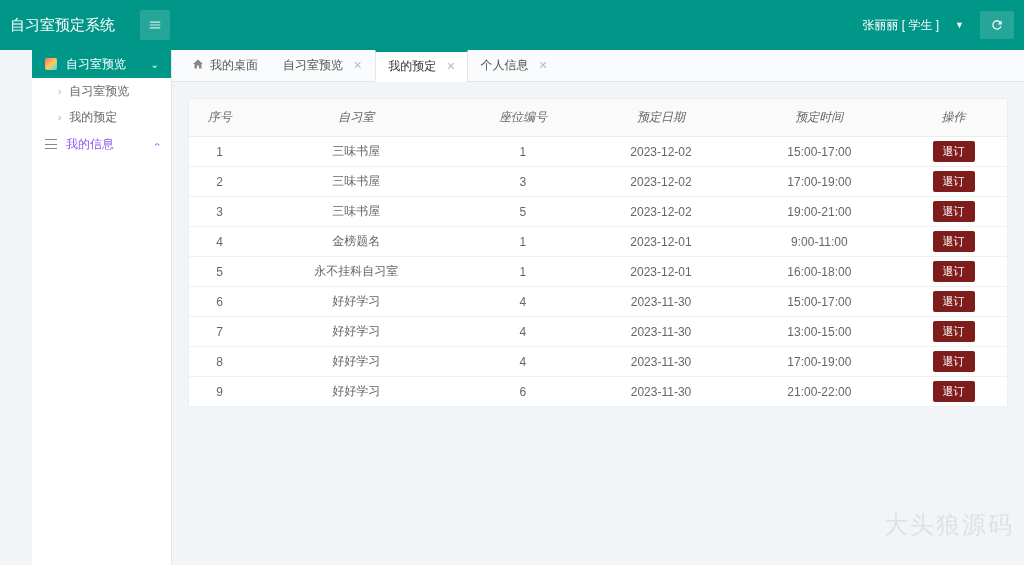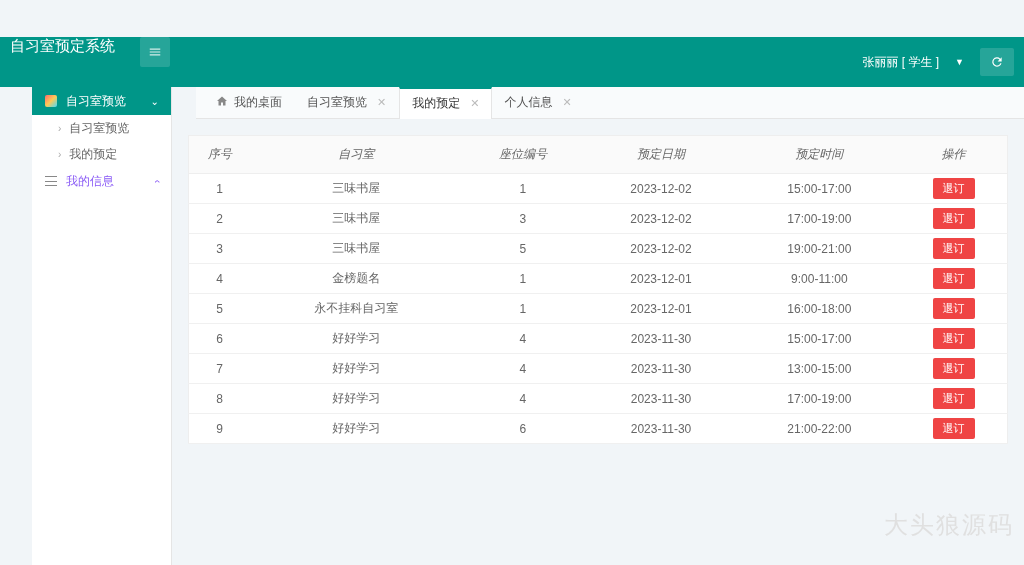--- a/index.html
+++ b/index.html
@@ -1,43 +1,43 @@
 <!DOCTYPE html>
 <html><head>
   <meta charset="utf-8">
   <style>
     * { margin: 0; padding: 0; box-sizing: border-box; font-family: "Microsoft YaHei", Arial, sans-serif; }
     body { background: #f1f5f8; font-size: 12px; color: #333; }
-    .header { height: 50px; background: #009688; display: flex; padding: 0 10px; color: #fff; margin-top: 37px; }
+    .header { height: 50px; background: #009688; display: flex; align-items: center; padding: 0 10px; color: #fff; }
     .logo-area { width: 128px; font-size: 15px; font-weight: 500; }
     .menu-toggle { width: 30px; height: 30px; background: rgba(255,255,255,0.15); border-radius: 2px; display: flex; align-items: center; justify-content: center; cursor: pointer; margin-left: 2px; }
     .menu-toggle svg { width: 14px; height: 14px; fill: #d4ede9; }
     .header-right { margin-left: auto; display: flex; align-items: center; gap: 6px; }
     .user-info { padding: 4px 10px; cursor: pointer; font-size: 12px; display: flex; align-items: center; gap: 16px; }
     .refresh-btn { width: 34px; height: 28px; background: rgba(255,255,255,0.15); border-radius: 2px; display: flex; align-items: center; justify-content: center; cursor: pointer; }
     .refresh-btn svg { width: 14px; height: 14px; fill: #fff; }
     .layout { display: flex; height: calc(100vh - 50px); padding-left: 32px; }
     .sidebar { width: 140px; background: #fff; border-right: 1px solid #e5e5e5; }
     .menu-item { height: 28px; display: flex; align-items: center; padding: 0 12px; cursor: pointer; color: #8b5cf6; font-size: 12px; }
     .menu-item.active-group { background: #009688; color: #fff; }
     .menu-item .icon-left { width: 14px; height: 14px; margin-right: 8px; display: inline-flex; align-items: center; justify-content: center; }
     .menu-item .chevron { margin-left: auto; font-size: 10px; }
     .sub-item { height: 26px; display: flex; align-items: center; padding-left: 26px; cursor: pointer; color: #666; font-size: 12px; }
     .sub-item .angle { margin-right: 8px; color: #aaa; font-size: 10px; }
     .main { flex: 1; display: flex; flex-direction: column; }
-    .tabs { height: 32px; background: #f9fbfc; border-bottom: 1px solid #e5e5e5; display: flex; align-items: center; padding-left: 8px; margin-left: 24px; }
+    .tabs { height: 32px; background: #f9fbfc; border-bottom: 1px solid #e5e5e5; display: flex; align-items: center; padding-left: 8px; }
     .tab { height: 32px; padding: 0 12px; display: flex; align-items: center; gap: 6px; cursor: pointer; font-size: 12px; color: #555; border-right: 1px solid transparent; position: relative; }
     .tab.home .home-ico svg { width: 12px; height: 12px; fill: #888; }
     .tab.active { background: #fff; border-top: 2px solid #009688; border-right: 1px solid #e5e5e5; border-left: 1px solid #e5e5e5; color: #333; }
     .tab .close { color: #bbb; font-size: 11px; cursor: pointer; margin-left: 4px; }
     .content { flex: 1; padding: 16px; overflow: auto; }
     .table { width: 100%; background: #fff; border: 1px solid #eee; border-collapse: collapse; }
     .table th { background: #fafafa; color: #666; font-weight: 500; height: 38px; font-size: 12px; text-align: center; border-bottom: 1px solid #eee; font-style: italic; }
     .table td { height: 30px; text-align: center; font-size: 12px; color: #666; border-bottom: 1px solid #f0f0f0; }
-    .action-btn { display: inline-block; background: #ef4444; color: #fff; padding: 3px 10px; border-radius: 2px; cursor: pointer; font-size: 11px; }
+    .action-btn { display: inline-block; background: #7f1d1d; color: #fff; padding: 3px 10px; border-radius: 2px; cursor: pointer; font-size: 11px; }
     .watermark { position: fixed; right: 10px; bottom: 24px; font-size: 24px; color: #e0e0e0; font-weight: normal; pointer-events: none; letter-spacing: 2px; }
     .colored-box { width: 12px; height: 12px; background: linear-gradient(135deg,#ff6b6b 0%,#feca57 50%,#48dbfb 100%); border-radius: 2px; }
     .lines-icon { width: 12px; height: 10px; display: flex; flex-direction: column; justify-content: space-between; }
     .lines-icon span { height: 1px; background: #888; display: block; }
   </style>
 </head>
 <body>
 
 <div class="header">
   <div class="logo-area">自习室预定系统</div>

